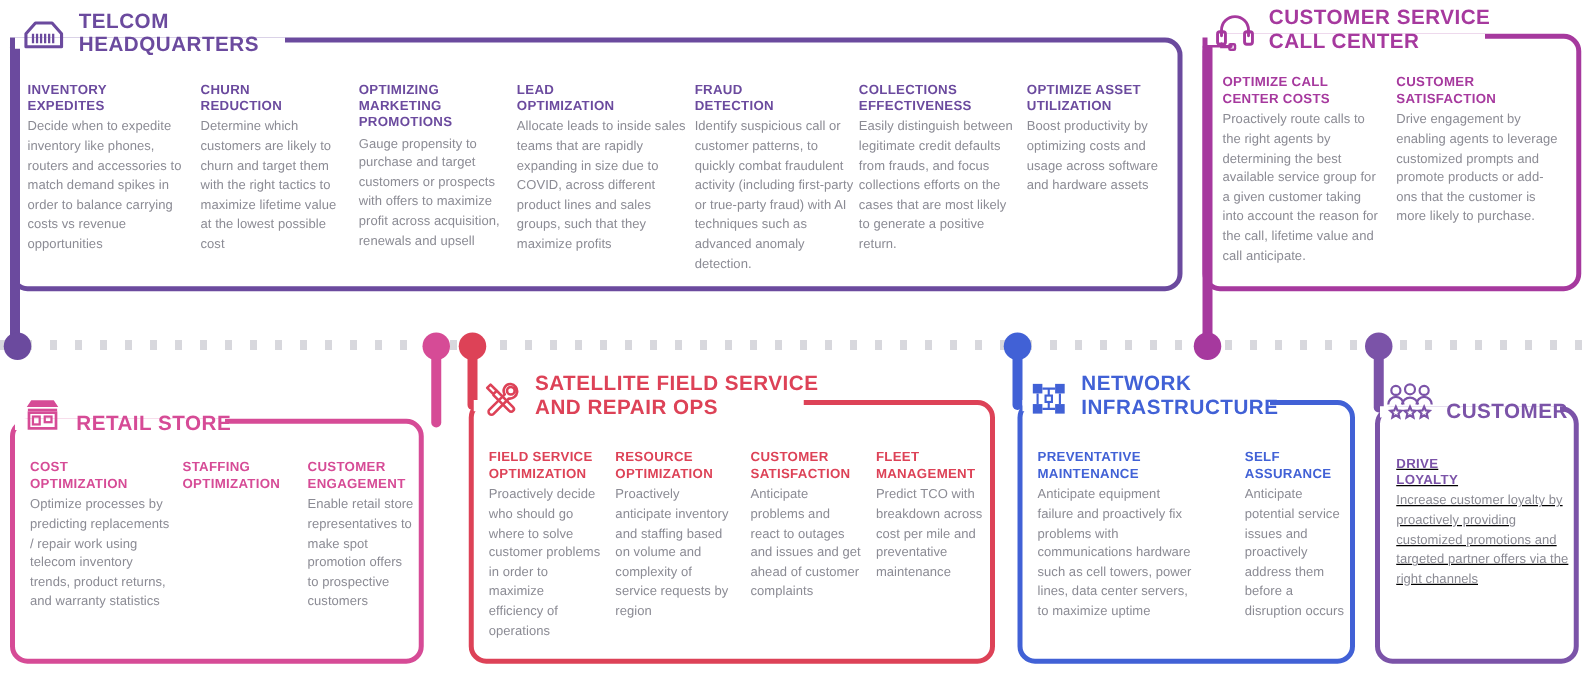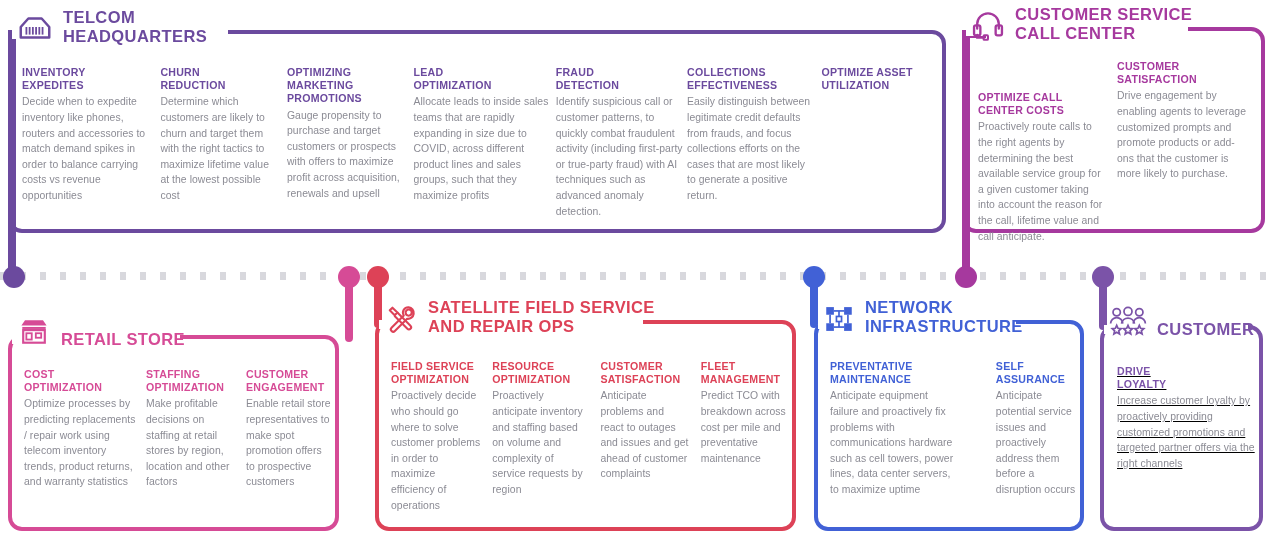--- a/index.html
+++ b/index.html
@@ -170,20 +170,21 @@
         <div class="col-body">Identify suspicious call or customer patterns, to quickly combat fraudulent activity (including first-party or true-party fraud) with AI techniques such as advanced anomaly detection.</div>
       </div>
       <div class="col" style="width:126px; margin-right:10px;">
         <div class="col-title">COLLECTIONS
 EFFECTIVENESS</div>
         <div class="col-body">Easily distinguish between legitimate credit defaults from frauds, and focus collections efforts on the cases that are most likely to generate a positive return.</div>
       </div>
       <div class="col" style="width:112px;">
         <div class="col-title">OPTIMIZE ASSET
 UTILIZATION</div>
+        <div class="col-body">Boost productivity by optimizing costs and usage across software and hardware assets</div>
       </div>
     </div>
   </div>
 
   <div class="panel" style="--c:#a6399e; left:962px; top:5px; width:303px; height:228px;">
     <div class="panel-box"></div>
     <div class="title-mask" style="left:4px; width:222px;"></div>
     <div class="panel-head">
       <span class="icon-wrap">
         <svg width="36" height="36" viewBox="0 0 40 40">
@@ -192,21 +193,21 @@
           <rect x="28.5" y="20.5" width="7" height="11" rx="2" fill="none" stroke="#a6399e" stroke-width="2.6"></rect>
           <path d="M8 31 V34 h8" fill="none" stroke="#a6399e" stroke-width="2.4" stroke-linecap="round"></path>
           <rect x="15" y="31.5" width="5" height="5" rx="1" fill="none" stroke="#a6399e" stroke-width="2.2"></rect>
         </svg>
       </span>
       <div class="panel-title big">CUSTOMER SERVICE
 CALL CENTER</div>
     </div>
 
     <div class="cols" style="left:16px; top:55px; width:278px;">
-      <div class="col" style="width:127px; margin-right:12px;margin-top:31px;">
+      <div class="col" style="width:127px; margin-right:12px;">
         <div class="col-title">OPTIMIZE CALL
 CENTER COSTS</div>
         <div class="col-body">Proactively route calls to the right agents by determining the best available service group for a given customer taking into account the reason for the call, lifetime value and call anticipate.</div>
       </div>
       <div class="col" style="width:133px;">
         <div class="col-title">CUSTOMER
 SATISFACTION</div>
         <div class="col-body">Drive engagement by enabling agents to leverage customized prompts and promote products or add-ons that the customer is more likely to purchase.</div>
       </div>
     </div>
@@ -230,21 +231,20 @@
 
     <div class="cols" style="left:16px; top:55px; width:308px;">
       <div class="col" style="width:113px; margin-right:9px;">
         <div class="col-title">COST
 OPTIMIZATION</div>
         <div class="col-body">Optimize processes by predicting replacements / repair work using telecom inventory trends, product returns, and warranty statistics</div>
       </div>
       <div class="col" style="width:91px; margin-right:9px;">
         <div class="col-title">STAFFING
 OPTIMIZATION</div>
-        <div class="col-body">Make profitable decisions on staffing at retail stores by region, location and other factors</div>
       </div>
       <div class="col" style="width:86px;">
         <div class="col-title">CUSTOMER
 ENGAGEMENT</div>
         <div class="col-body">Enable retail store representatives to make spot promotion offers to prospective customers</div>
       </div>
     </div>
   </div>
 
   <div class="panel" style="--c:#dd4257; left:375px; top:298px; width:421px; height:233px;">

